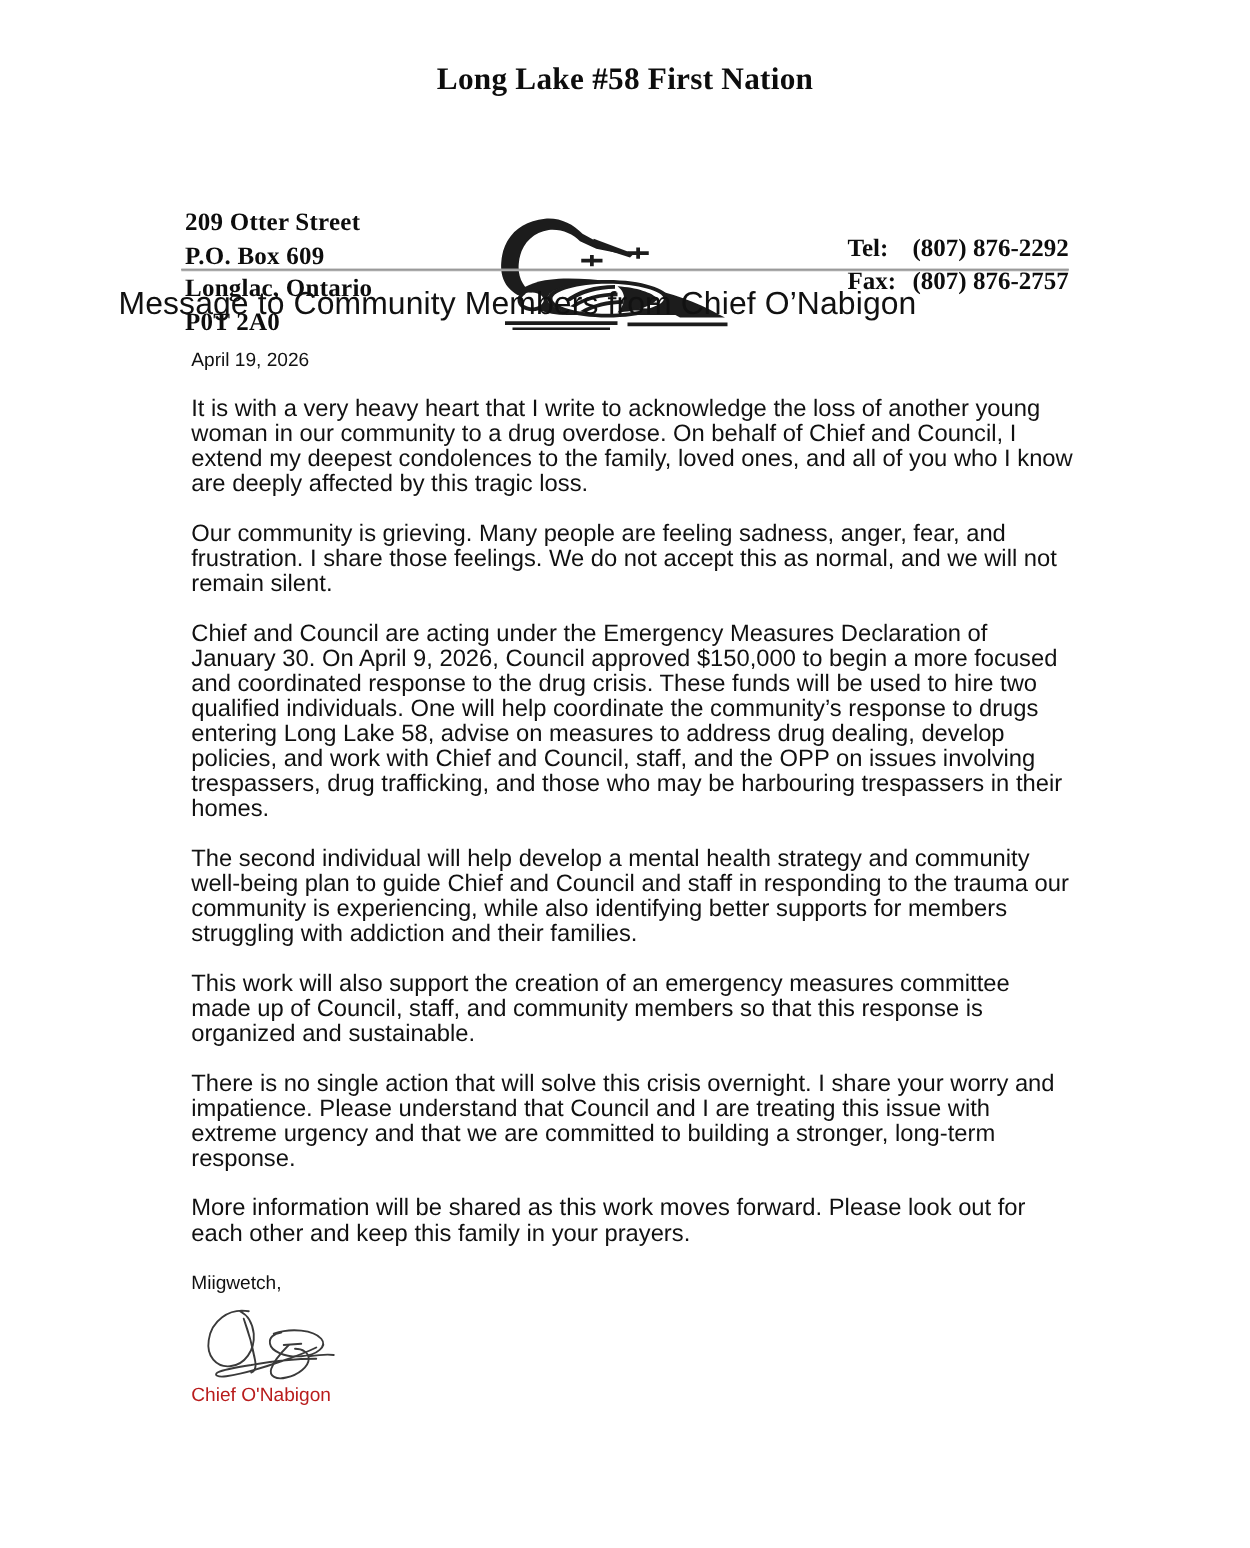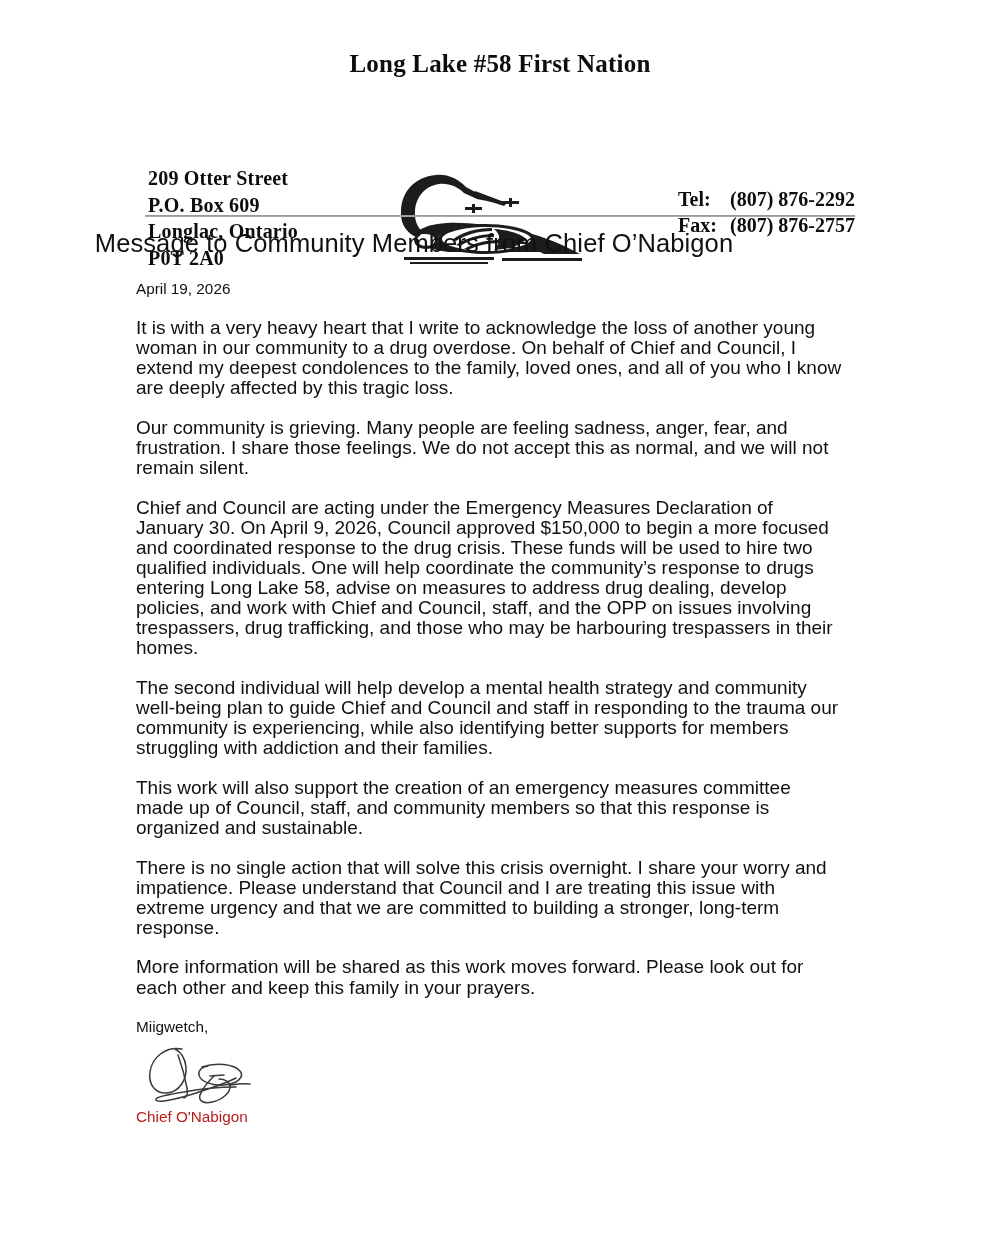--- a/index.html
+++ b/index.html
@@ -109,21 +109,21 @@
     font-family: "Liberation Sans", sans-serif;
     font-weight: 400;
     font-size: 25.5px;
     letter-spacing: 0.1px;
     color: #111111;
   }
 
   .content {
     position: absolute;
     top: 279px;
-    left: 136px;
+    left: 153px;
     width: 707px;
   }
 
   .date-line {
     font-size: 15.3px;
     line-height: 20px;
     color: #111111;
     margin-bottom: 19px;
   }
 

